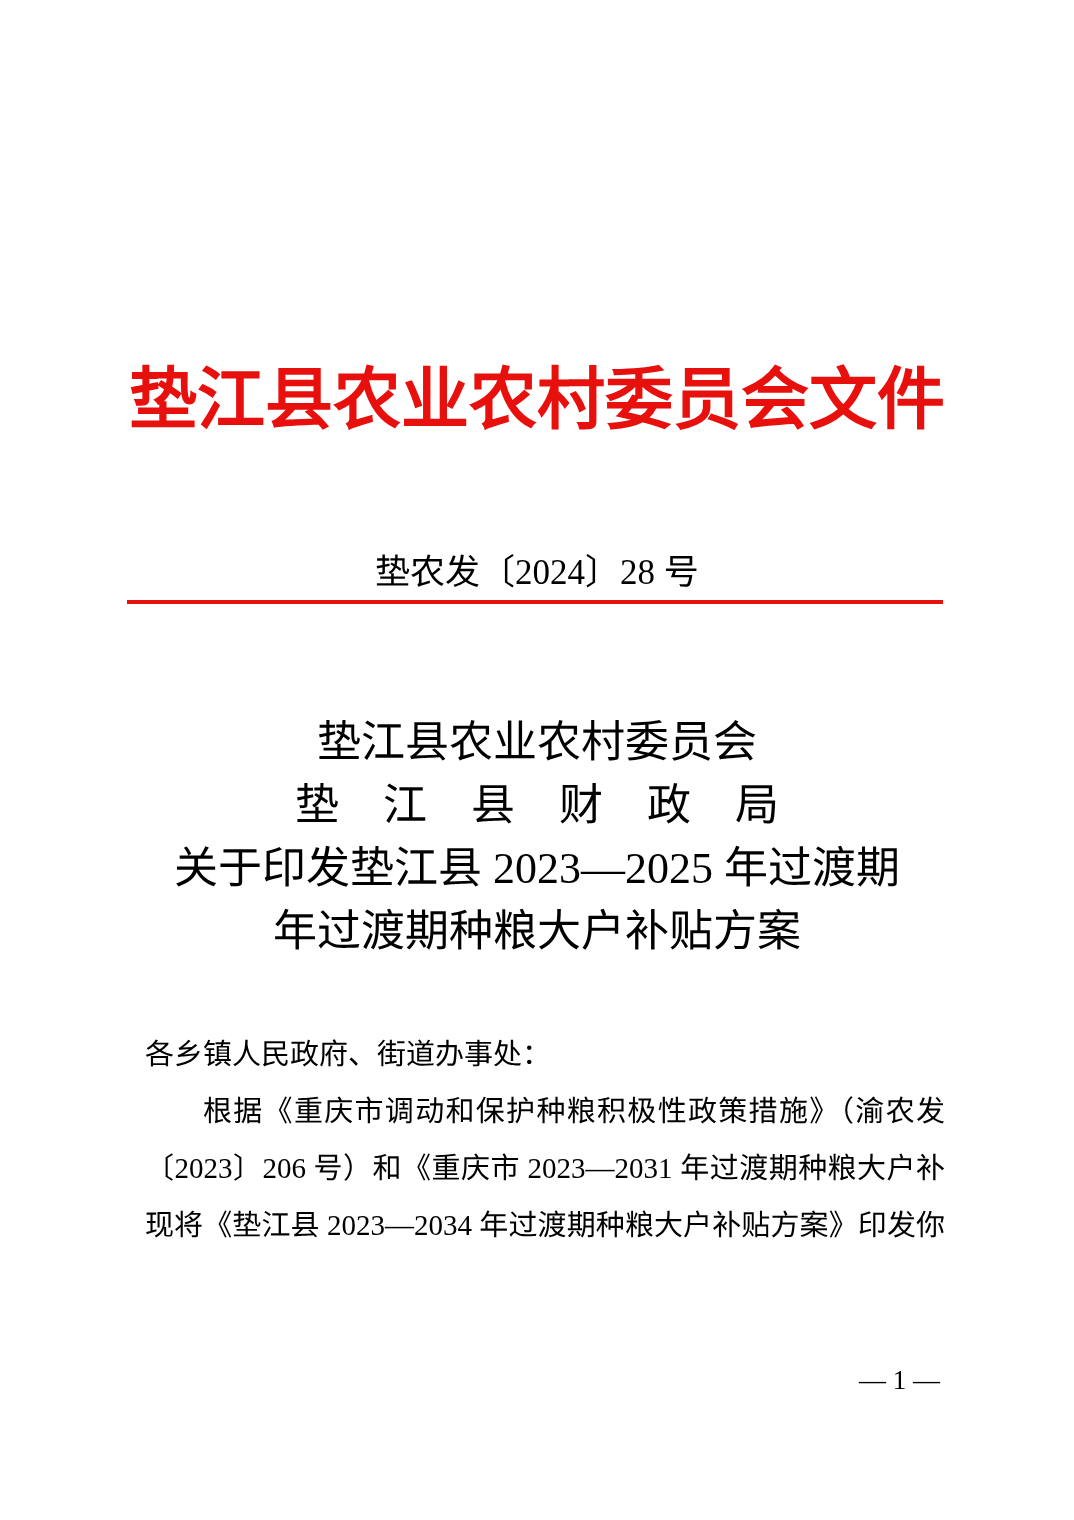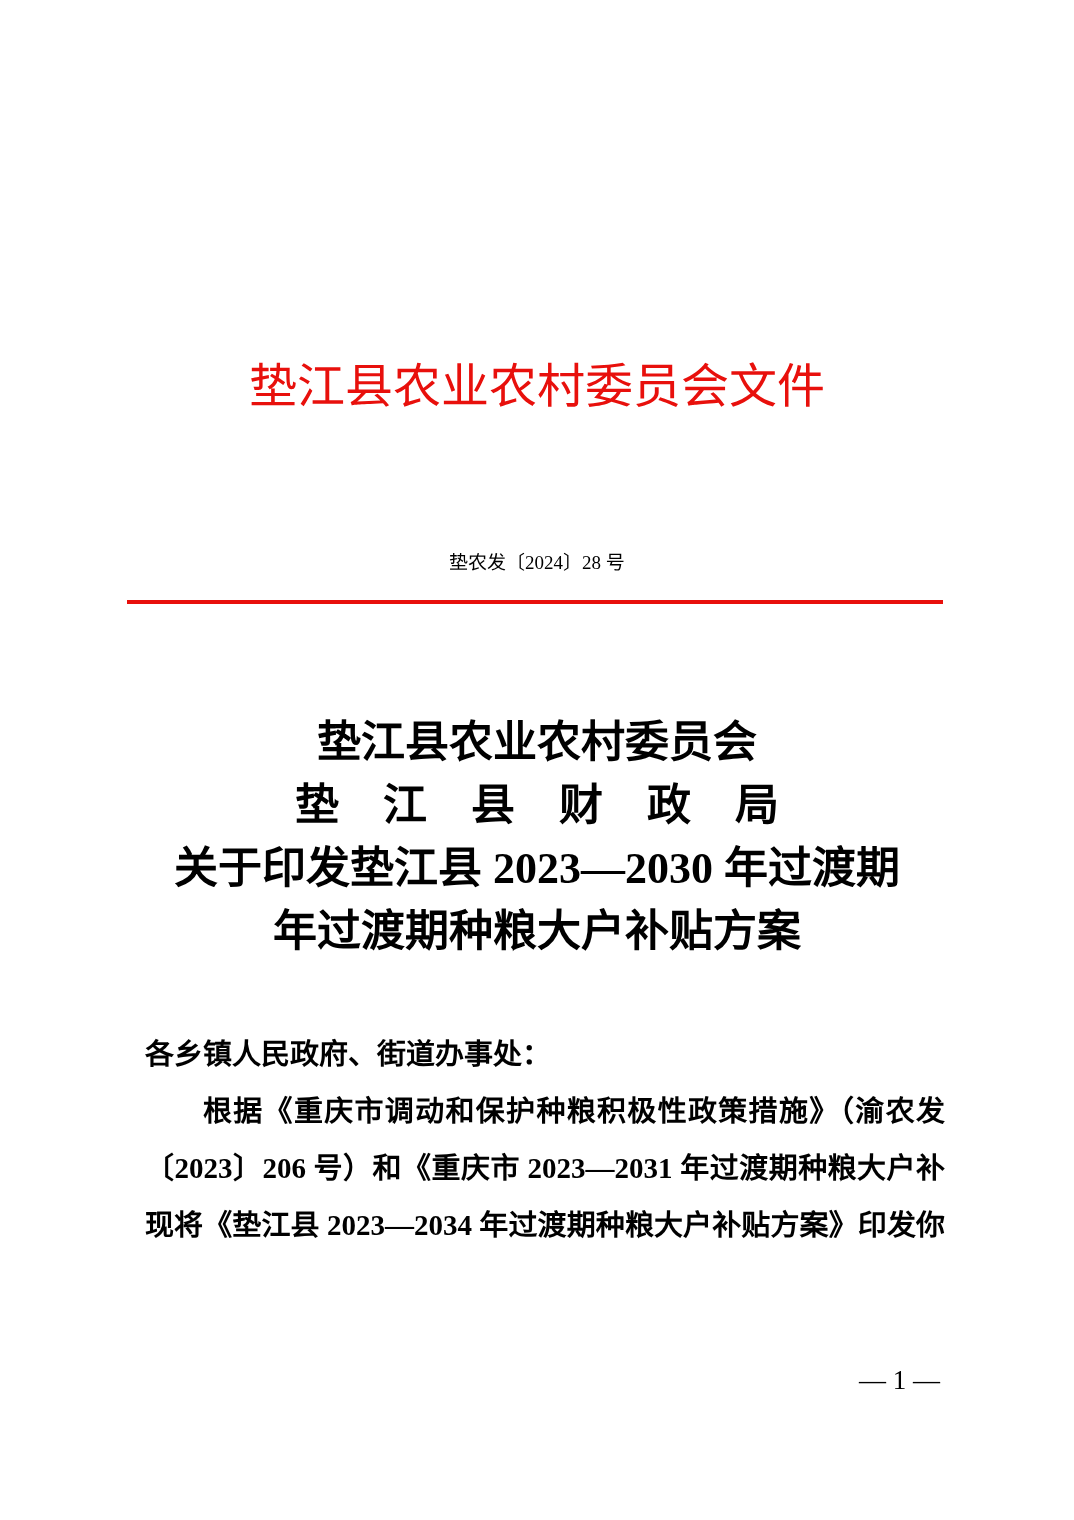--- a/index.html
+++ b/index.html
@@ -16,36 +16,36 @@
     font-family: "Liberation Serif", "DejaVu Serif", serif;
     color: #000;
   }
   
   .masthead-title {
     position: absolute;
     top: 356px;
     left: 0;
     width: 100%;
     text-align: center;
-    font-size: 48px;
+    font-size: 68px;
     line-height: 1.3;
-    font-weight: 400;
+    font-weight: 700;
     color: var(--accent-red, #e8100c);
     letter-spacing: 0px;
     font-family: "Liberation Serif", "DejaVu Serif", serif;
     white-space: nowrap;
   }
   
   .doc-number {
     position: absolute;
     top: 551px;
     left: 0;
     width: 100%;
     text-align: center;
-    font-size: 19px;
+    font-size: 35px;
     line-height: 1.25;
     color: #000;
     white-space: nowrap;
   }
   
   .red-line {
     position: absolute;
     top: 600px;
     left: 127px;
     width: 816px;
@@ -54,40 +54,39 @@
   }
   
   .title-block {
     position: absolute;
     top: 711px;
     left: 0;
     width: 100%;
     text-align: center;
     font-size: 44px;
     line-height: 63px;
-    font-weight: bold;
+    font-weight: normal;
     color: #000;
   }
   .title-block .title-line {
     white-space: nowrap;
   }
   
   .body-block {
     position: absolute;
     top: 1026px;
     left: 145px;
     width: 800px;
     font-size: 29px;
     line-height: 57px;
     color: #000;
   }
   .body-line {
     width: 100%;
     white-space: nowrap;
-    font-weight: bold;
   }
   .body-line.justified {
     white-space: normal;
     text-align: justify;
     text-align-last: justify;
   }
   .body-line.indent-2em {
     text-indent: 2em;
   }
   
@@ -108,21 +107,21 @@
 
   <div class="masthead-title">垫江县农业农村委员会文件</div>
 
   <div class="doc-number">垫农发〔2024〕28 号</div>
 
   <div class="red-line"></div>
 
   <div class="title-block">
     <div class="title-line">垫江县农业农村委员会</div>
     <div class="title-line">垫　江　县　财　政　局</div>
-    <div class="title-line">关于印发垫江县 2023—2030 年过渡期</div>
+    <div class="title-line">关于印发垫江县 2023—2025 年过渡期</div>
     <div class="title-line">年过渡期种粮大户补贴方案</div>
   </div>
 
   <div class="body-block">
     <div class="body-line">各乡镇人民政府、街道办事处：</div>
     <div class="body-line justified indent-2em">根据《重庆市调动和保护种粮积极性政策措施》（渝农发</div>
     <div class="body-line justified">〔2023〕206 号）和《重庆市 2023—2031 年过渡期种粮大户补</div>
     <div class="body-line justified">现将《垫江县 2023—2034 年过渡期种粮大户补贴方案》印发你</div>
   </div>
 

